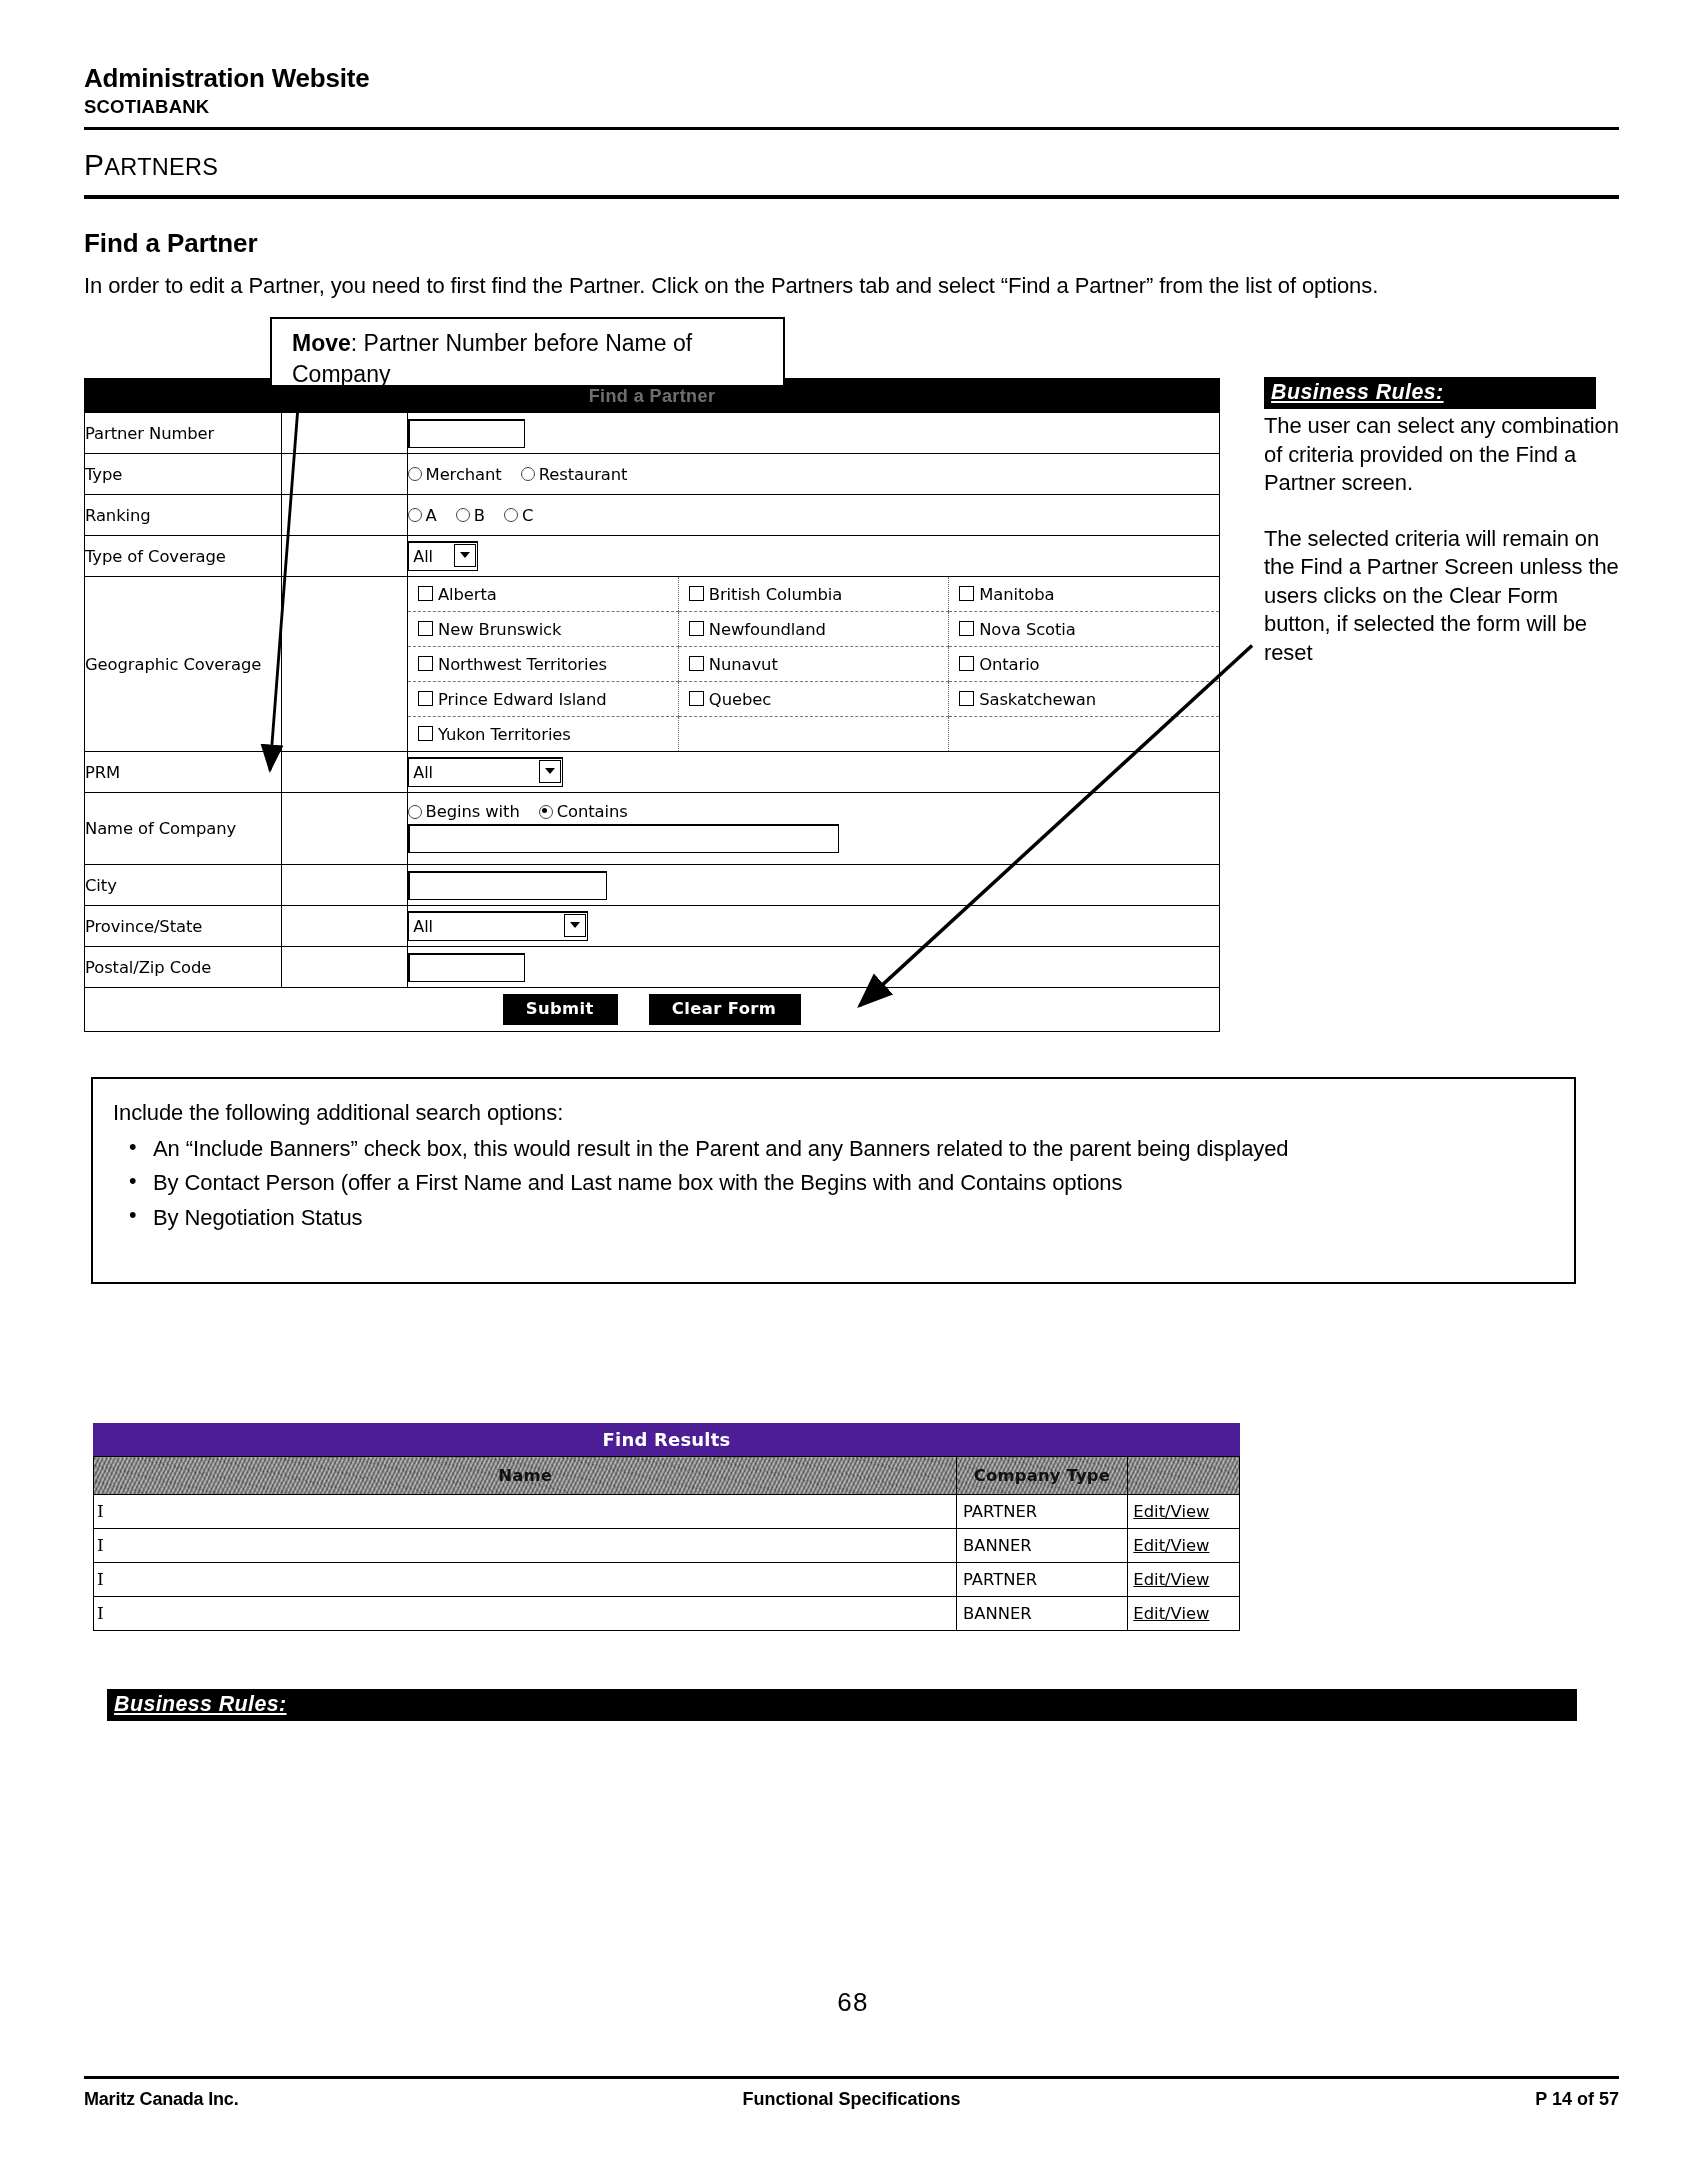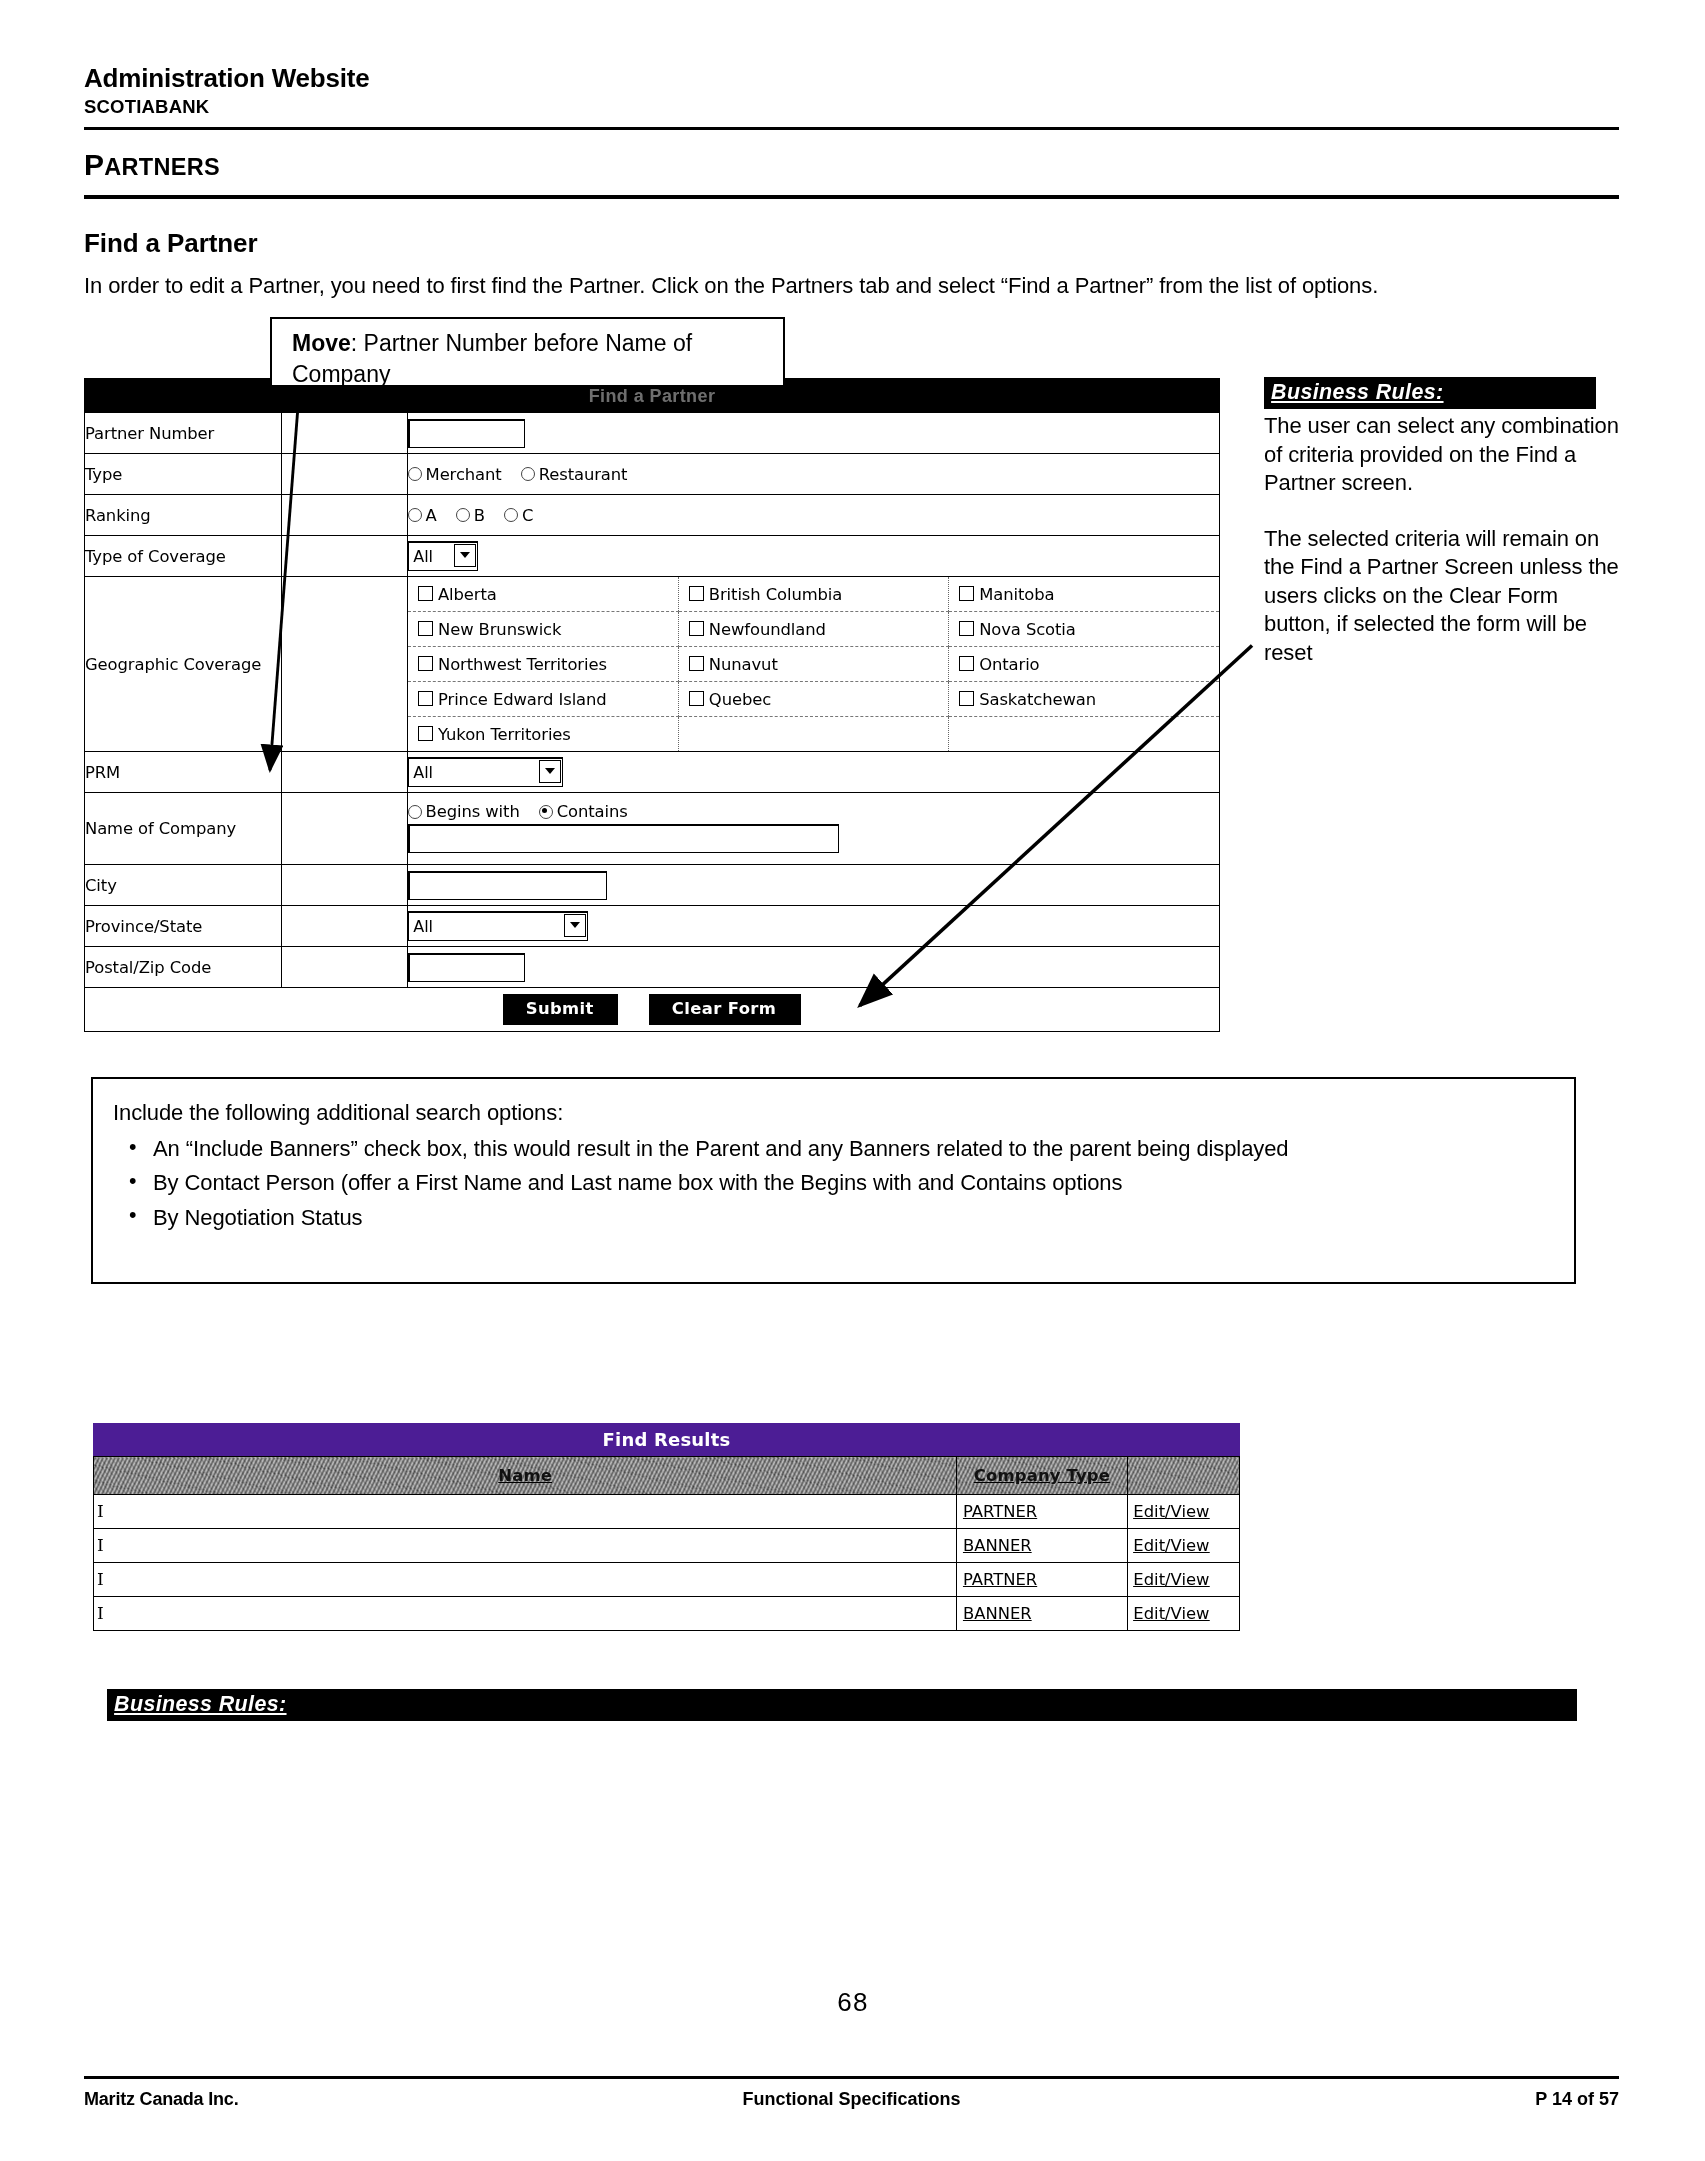--- a/index.html
+++ b/index.html
@@ -47,21 +47,21 @@
   .rule-thin {
     position: absolute;
     background: #000;
   }
 
   .section-title {
     position: absolute;
     left: 84px;
     top: 148px;
     font-size: 30px;
-    font-weight: bold;
+    font-weight: normal;
     letter-spacing: 0.3px;
   }
   .section-title .small-caps {
     font-size: 23.5px;
   }
 
   
   .sub-head {
     position: absolute;
     left: 84px;
@@ -347,21 +347,20 @@
     font-size: 18px;
     font-weight: bold;
     line-height: 33px;
     letter-spacing: 0.2px;
     font-family: "DejaVu Sans", sans-serif;
   }
   table.restab {
     border-collapse: collapse;
     width: 100%;
     table-layout: fixed;
-    text-decoration: underline;
   }
   table.restab th, table.restab td {
     border: 1.4px solid #000;
     padding: 0 5.7px;
     font-size: 16.4px;
     font-family: "DejaVu Sans", sans-serif;
     height: 33px;
     text-align: left;
   }
   table.restab thead th {

